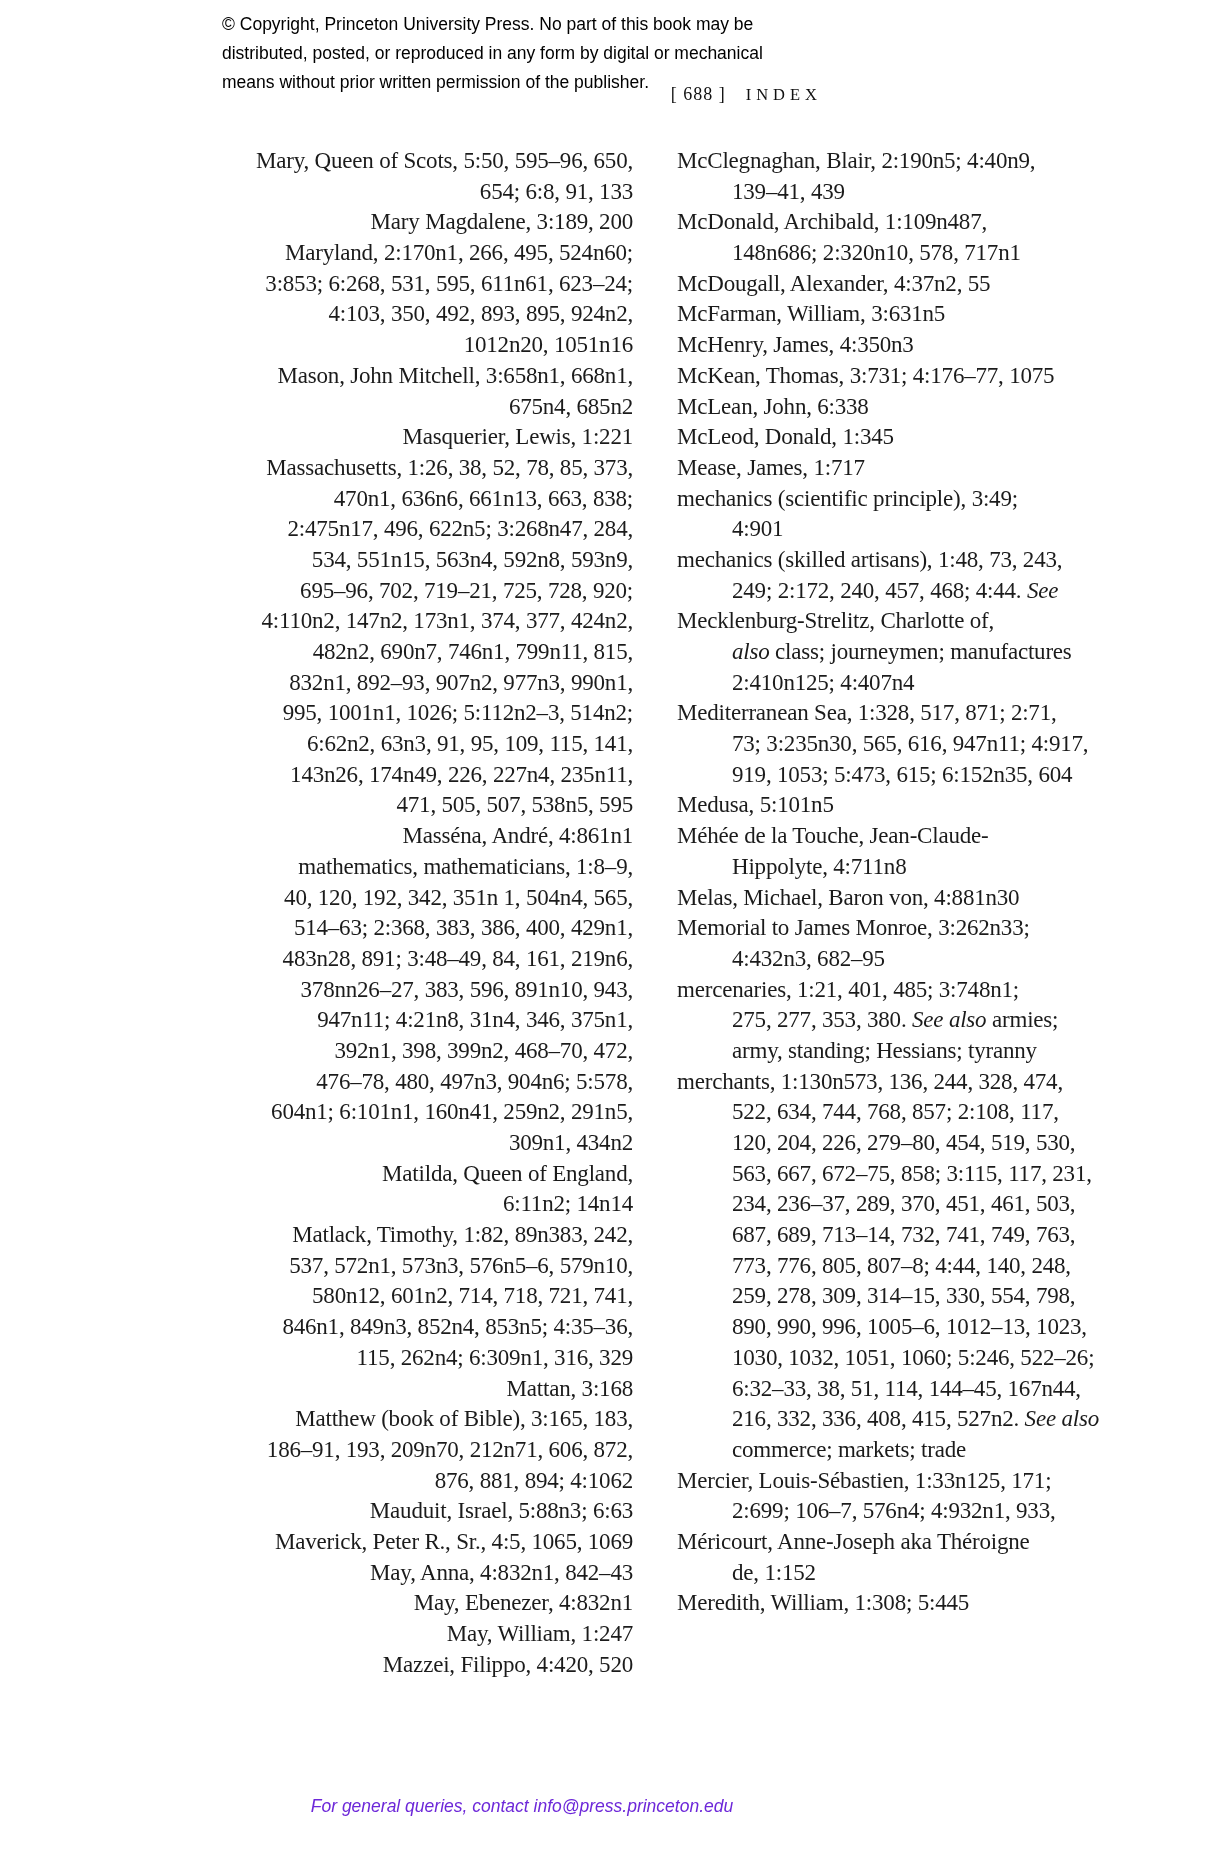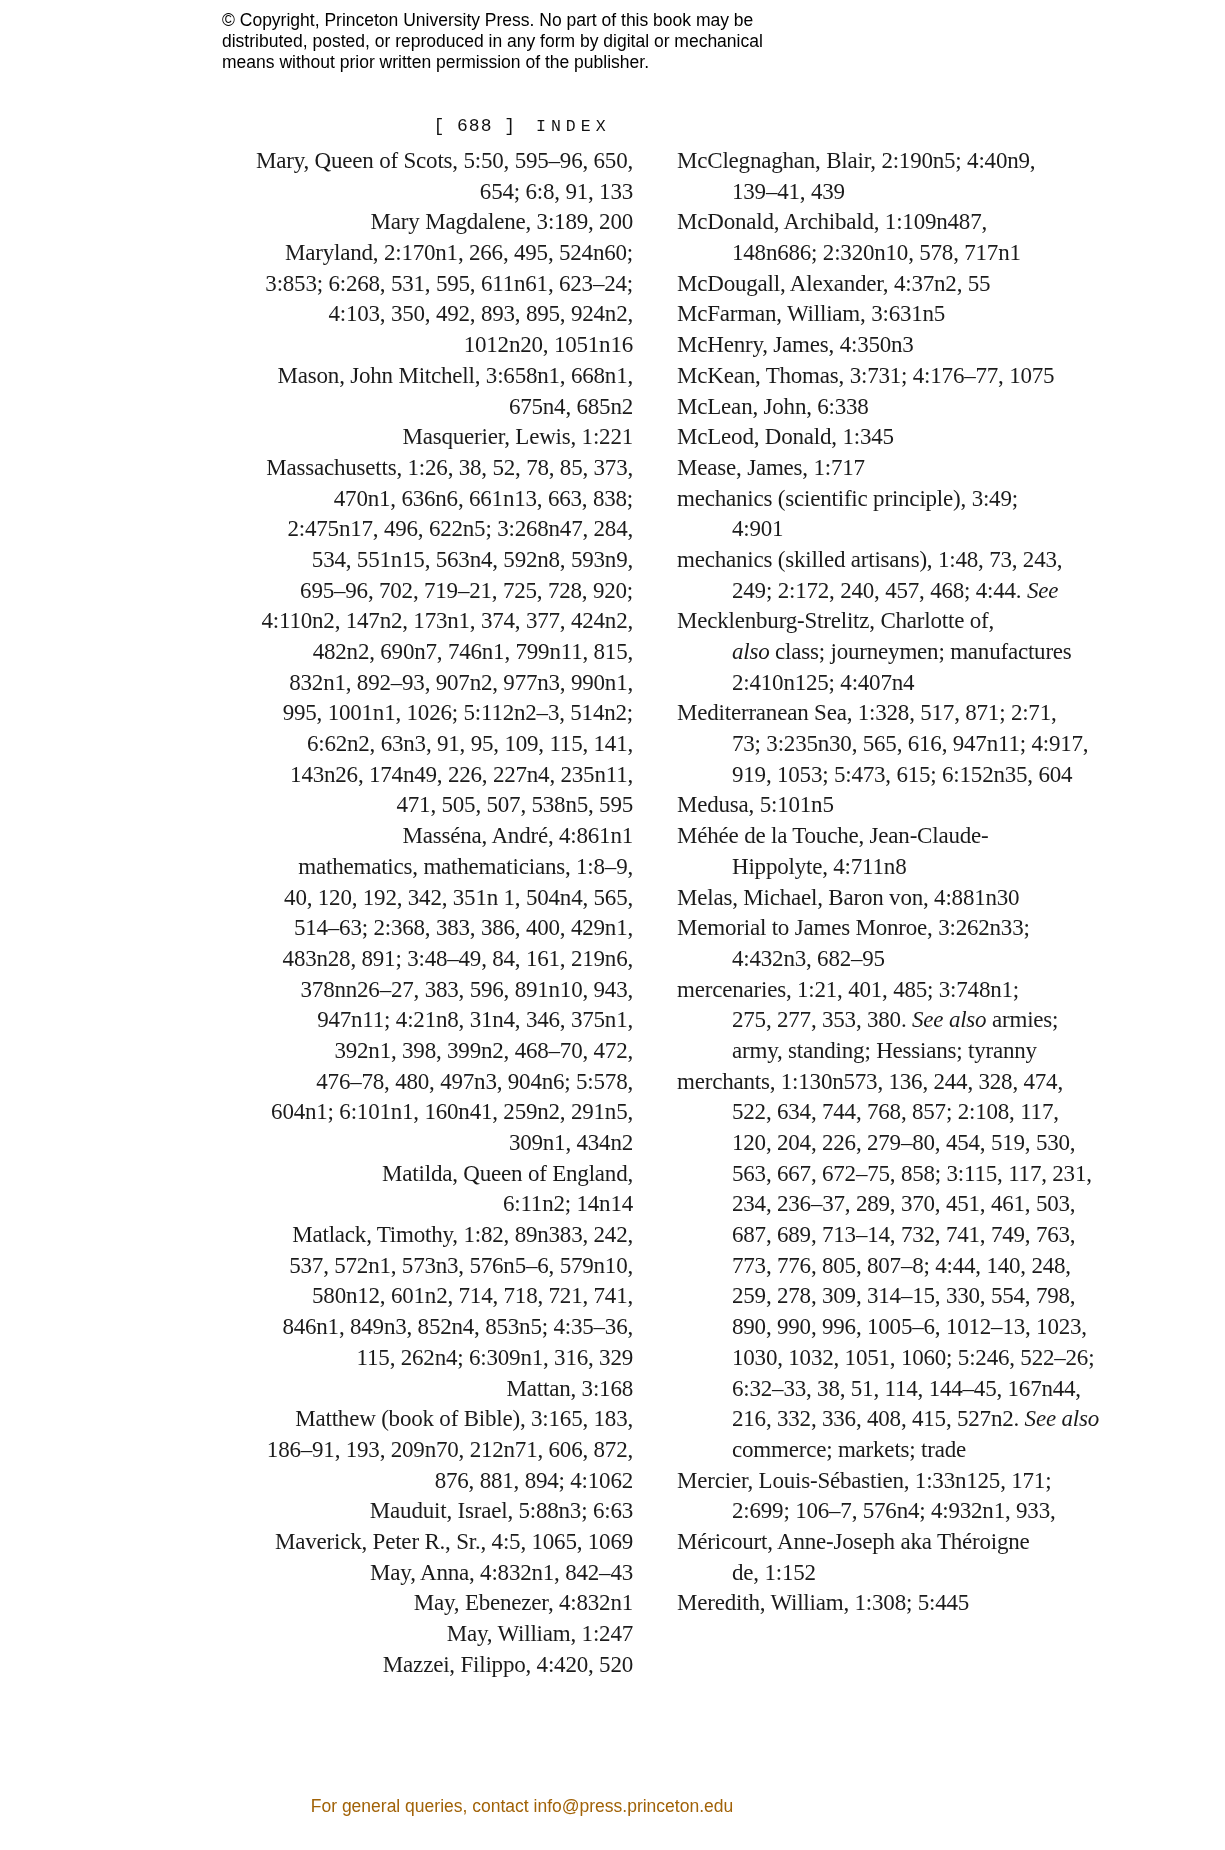--- a/index.html
+++ b/index.html
@@ -6,30 +6,30 @@
   body {
     width: 1225px; height: 1850px;
     background: #ffffff;
     position: relative;
     overflow: hidden;
   }
   .press-notice {
     position: absolute;
     left: 222px; top: 10px; width: 600px;
     font-family: "Liberation Sans", sans-serif;
-    font-size: 17.5px; line-height: 21px;
+    font-size: 17.5px; line-height: 29px;
     color: #000000;
     white-space: pre-line;
   }
   .page-heading {
     position: absolute;
     left: 222px; top: 84px; width: 600px;
-    text-align: center;
-    font-family: Liberation Mono, monospace;
-    font-size: 18px; color: #111111; margin-top: 32px;
+    text-align: right;
+    font-family: Liberation Serif, serif;
+    font-size: 18px; color: #111111;
   }
   .page-number { letter-spacing: 1px; }
   .index-title { margin-left: 20px; letter-spacing: 5px; font-size: 16.5px; }
   .index-col {
     position: absolute;
     top: 146px;
     font-family: "Liberation Serif", "DejaVu Serif", serif;
     font-size: 23px;
     line-height: 30.7px;
     letter-spacing: -0.2px;
@@ -39,21 +39,21 @@
   .col-left { left: 163px; width: 470px; text-align: right; }
   .col-right { left: 677px; width: 470px; }
   .line { height: 30.7px; }
   .line.indent { padding-left: 55px; }
   .line em { font-style: italic; }
   .footer {
     position: absolute;
     left: 222px; top: 1796px; width: 600px;
     text-align: center;
     font-family: "Liberation Sans", sans-serif;
-    font-size: 17.5px; color: #a16207;
+    font-size: 17.5px; color: #6d28d9; font-style: italic;
   }
 </style>
 </head>
 <body>
 
 <div>
 
   <div class="press-notice">© Copyright, Princeton University Press. No part of this book may be
 distributed, posted, or reproduced in any form by digital or mechanical
 means without prior written permission of the publisher.</div>

